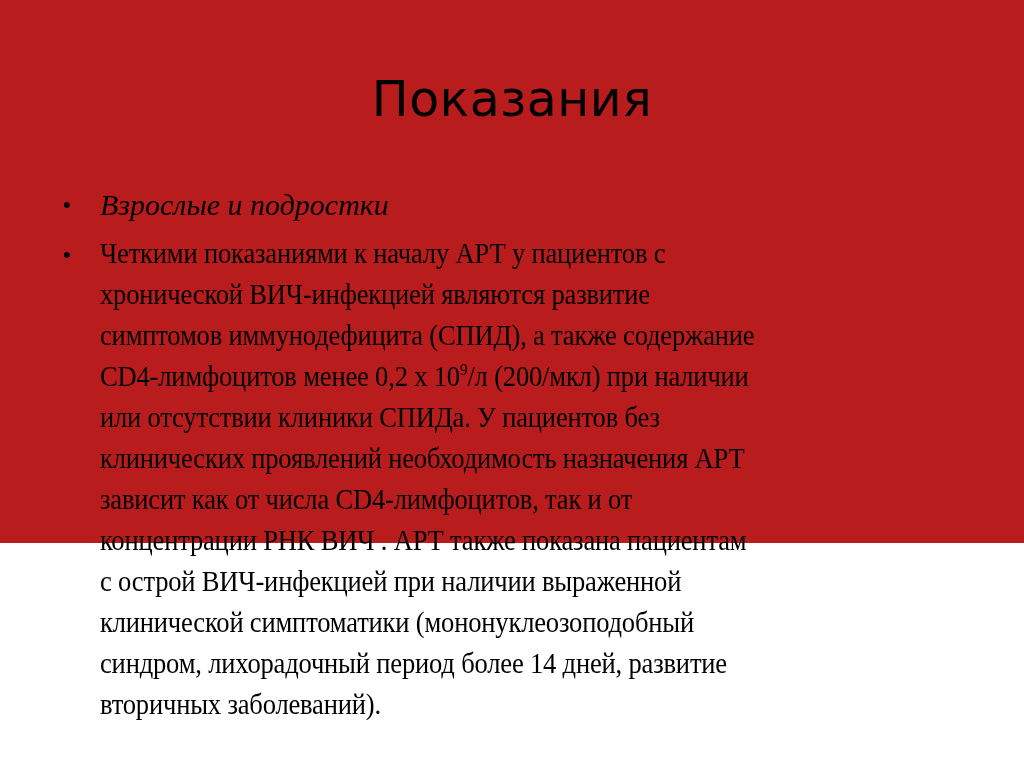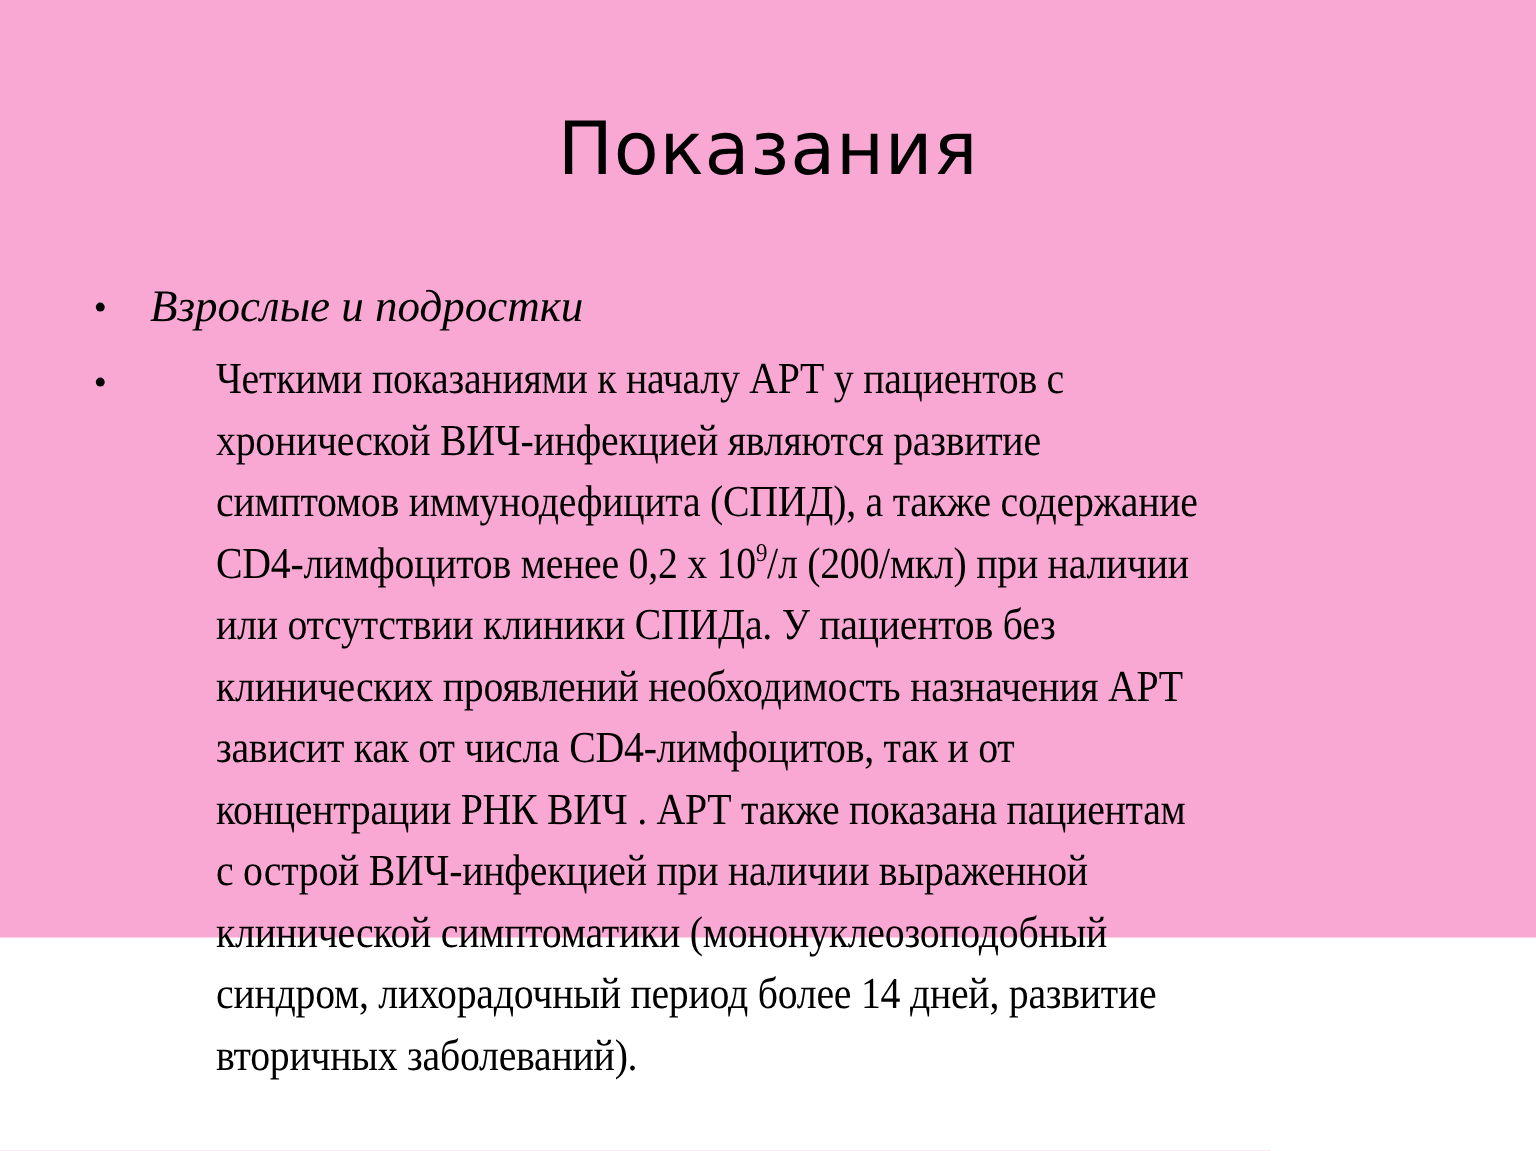--- a/index.html
+++ b/index.html
@@ -10,22 +10,22 @@
     body {
       width: 1024px;
       height: 767px;
       overflow: hidden;
       position: relative;
     }
     .slide {
       position: absolute;
       left: 0; top: 0;
       width: 1024px;
-      height: 625px;
-      background: #f9a8d4;
+      height: 543px;
+      background: #b91c1c;
     }
     .title {
       position: absolute;
       left: 0;
       width: 1024px;
       top: 60px;
       text-align: center;
       font-family: "DejaVu Sans", sans-serif;
       font-size: 49px;
       color: #000000;
@@ -58,21 +58,20 @@
       font-style: italic;
       line-height: 44px;
       display: block;
     }
     .item-body {
       font-size: 29.5px;
       line-height: 41px;
       display: block;
       letter-spacing: -0.2px;
       margin-top: 6px;
-      margin-left: 44px;
     }
     .item-body .line {
       display: block;
       white-space: nowrap;
     }
     .item-body .line:first-child {
       transform: scaleX(0.90);
       transform-origin: left;
     }
     .item-body .line {

